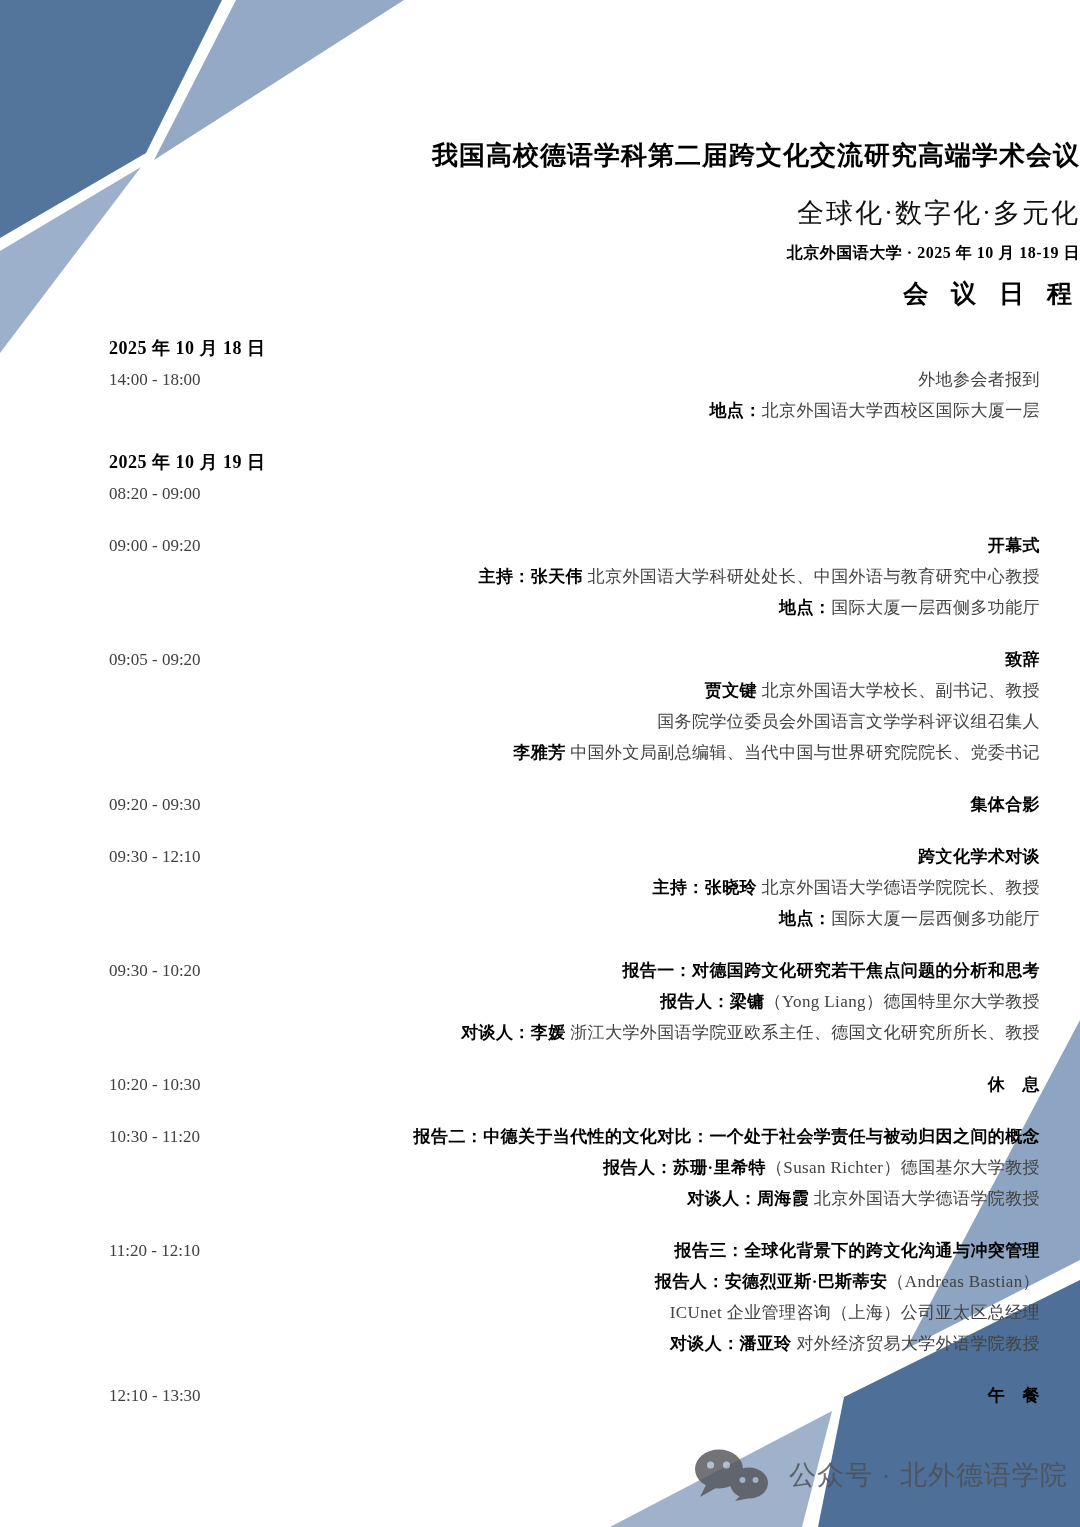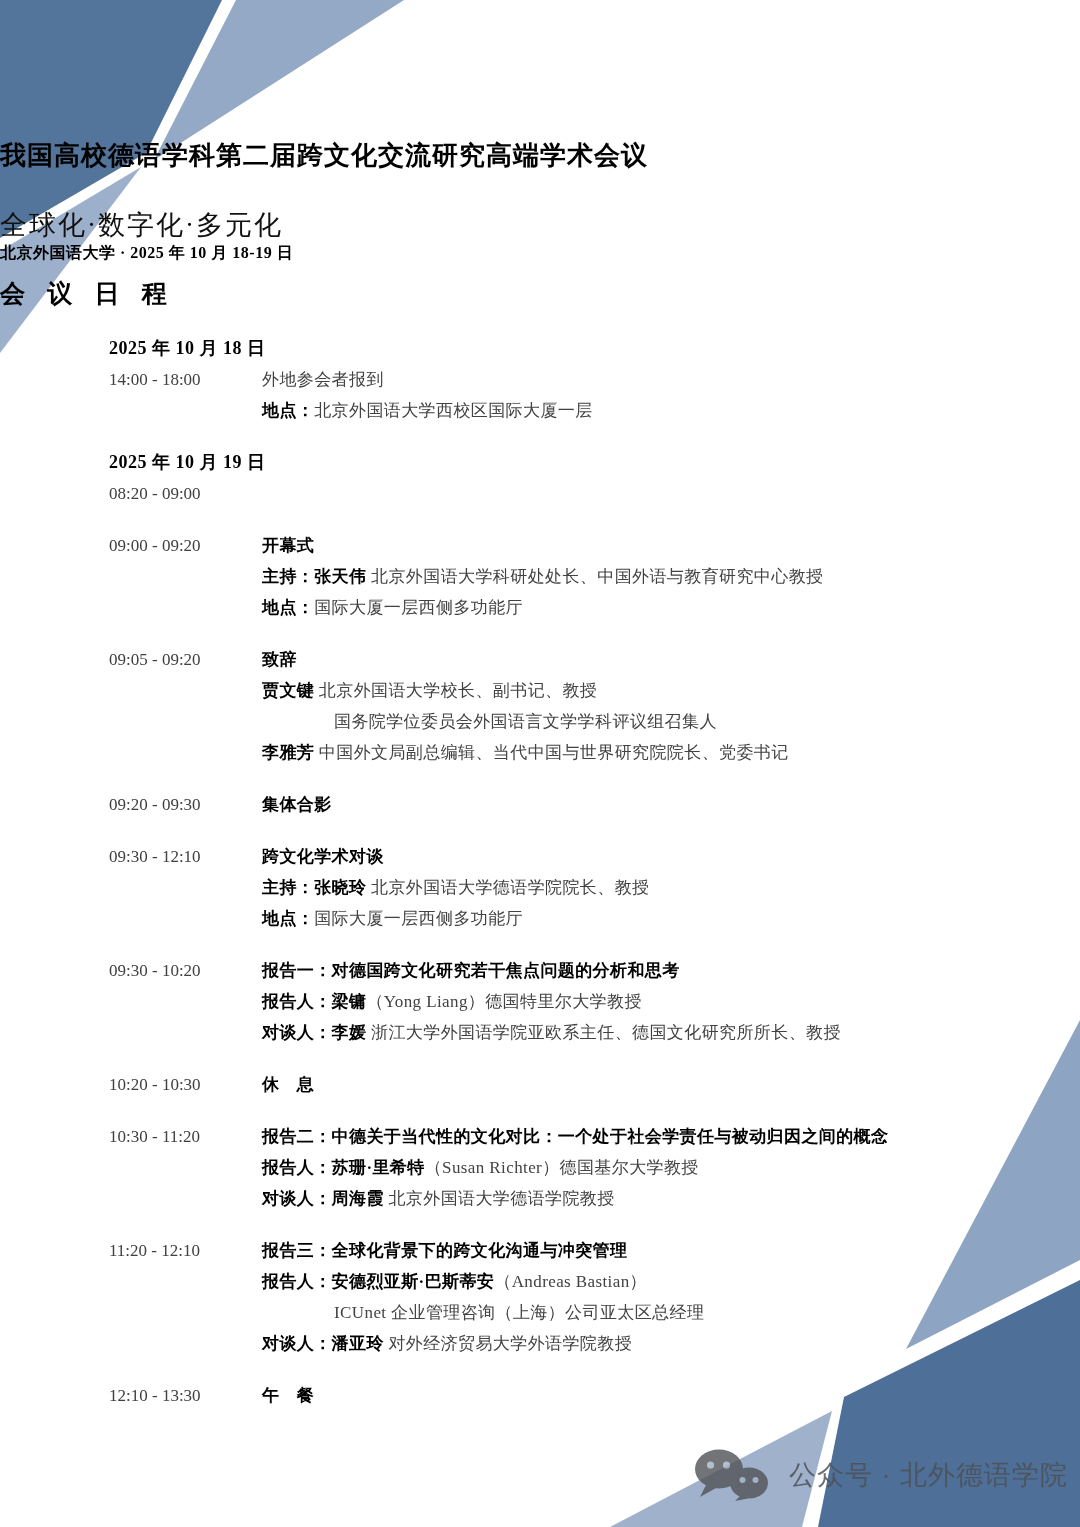--- a/index.html
+++ b/index.html
@@ -7,53 +7,53 @@
     width: 1080px; height: 1527px;
     background: #ffffff;
     font-family: "Liberation Serif", "DejaVu Serif", serif;
     position: relative;
     overflow: hidden;
   }
   #page { position: relative; width: 1080px; height: 1527px; overflow: hidden; }
 
   .deco-svg { position: absolute; left: 0; top: 0; width: 1080px; height: 1527px; z-index: 0; }
 
-  .centered { position: absolute; left: 0; width: 1080px; text-align: left; z-index: 2; }
+  .centered { position: absolute; left: 0; width: 1080px; text-align: right; z-index: 2; }
   .doc-title {
     top: 141px;
     font-family: "Liberation Sans", "DejaVu Sans", sans-serif;
     font-weight: bold; font-size: 26px; color: #000; letter-spacing: 1px; line-height: 1.1;
   }
   .doc-subtitle {
-    top: 211px;
+    top: 199px;
     font-size: 27px; color: #111; letter-spacing: 2px; line-height: 1.1; font-weight: normal;
   }
   .doc-venue {
     top: 243px;
     font-size: 16px; font-weight: bold; color: #000; letter-spacing: 0.5px; line-height: 1.2;
   }
   .doc-agenda-heading {
     top: 280px;
-    font-family: Liberation Serif, serif;
+    font-family: Liberation Sans, sans-serif;
     font-weight: bold; font-size: 25px; color: #000; letter-spacing: 8px; line-height: 1.1;
   }
 
   .schedule { position: absolute; top: 333px; left: 109px; right: 40px; z-index: 2; }
   .day { margin: 0; }
   .date-header {
     font-size: 18px; font-weight: bold; color: #000;
     line-height: 31px; letter-spacing: 0.5px; white-space: nowrap;
   }
   .event-row { display: flex; align-items: flex-start; margin-bottom: 21px; }
   .event-time {
     flex: 0 0 153px; width: 153px;
     font-size: 17px; color: #404040; line-height: 31px; white-space: nowrap;
   }
   .event-body { flex: 1; min-width: 0; }
-  .event-line { font-size: 17px; line-height: 31px; white-space: nowrap; letter-spacing: 0.4px; }
+  .event-line { font-size: 17px; line-height: 31px; white-space: nowrap; letter-spacing: 0.4px; text-align: right; }
   .event-line.indent { padding-left: 72px; }
   .seg-bold { font-weight: bold; color: #000; }
   .seg-normal { font-weight: normal; color: #424242; }
 
   .wechat-watermark {
     position: absolute; left: 694px; top: 1449px; z-index: 3;
     display: flex; align-items: center; gap: 8px;
     opacity: 0.82;
   }
   .wechat-label {

